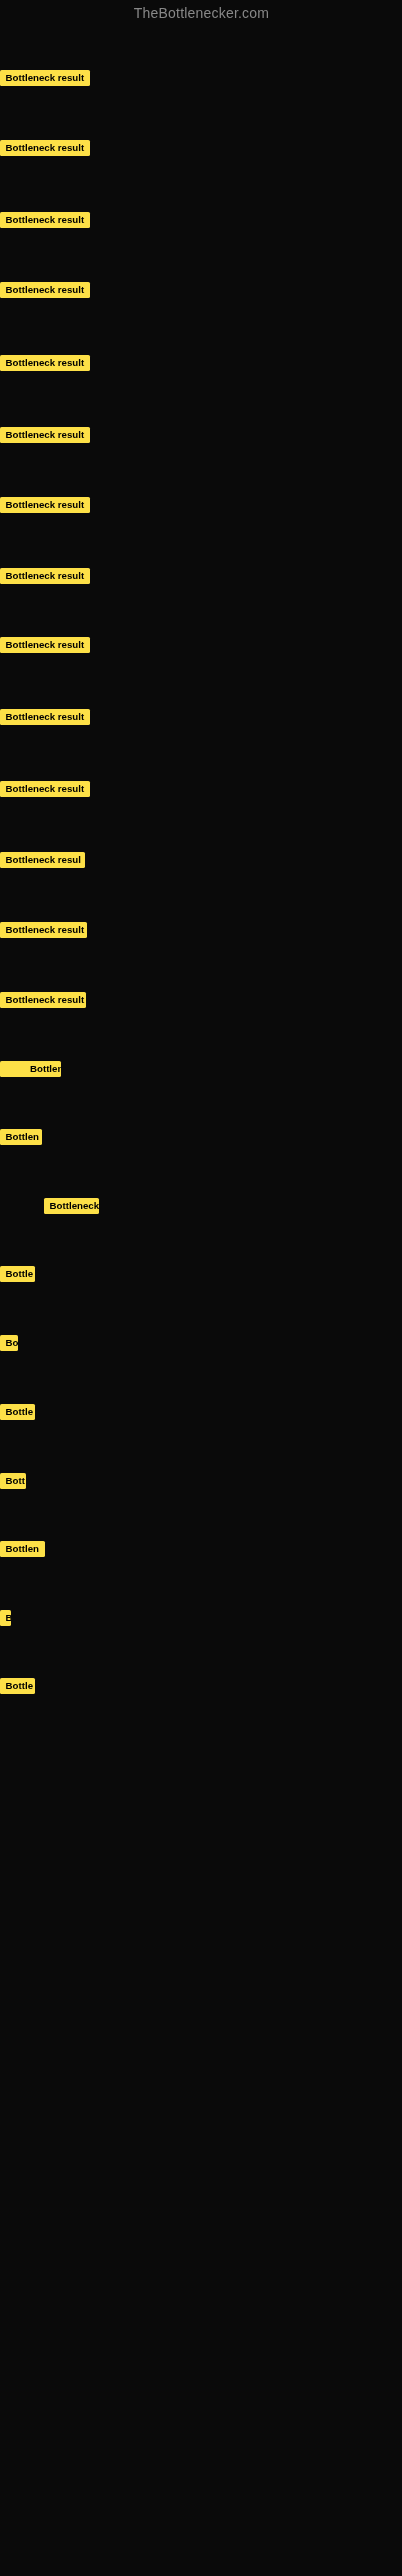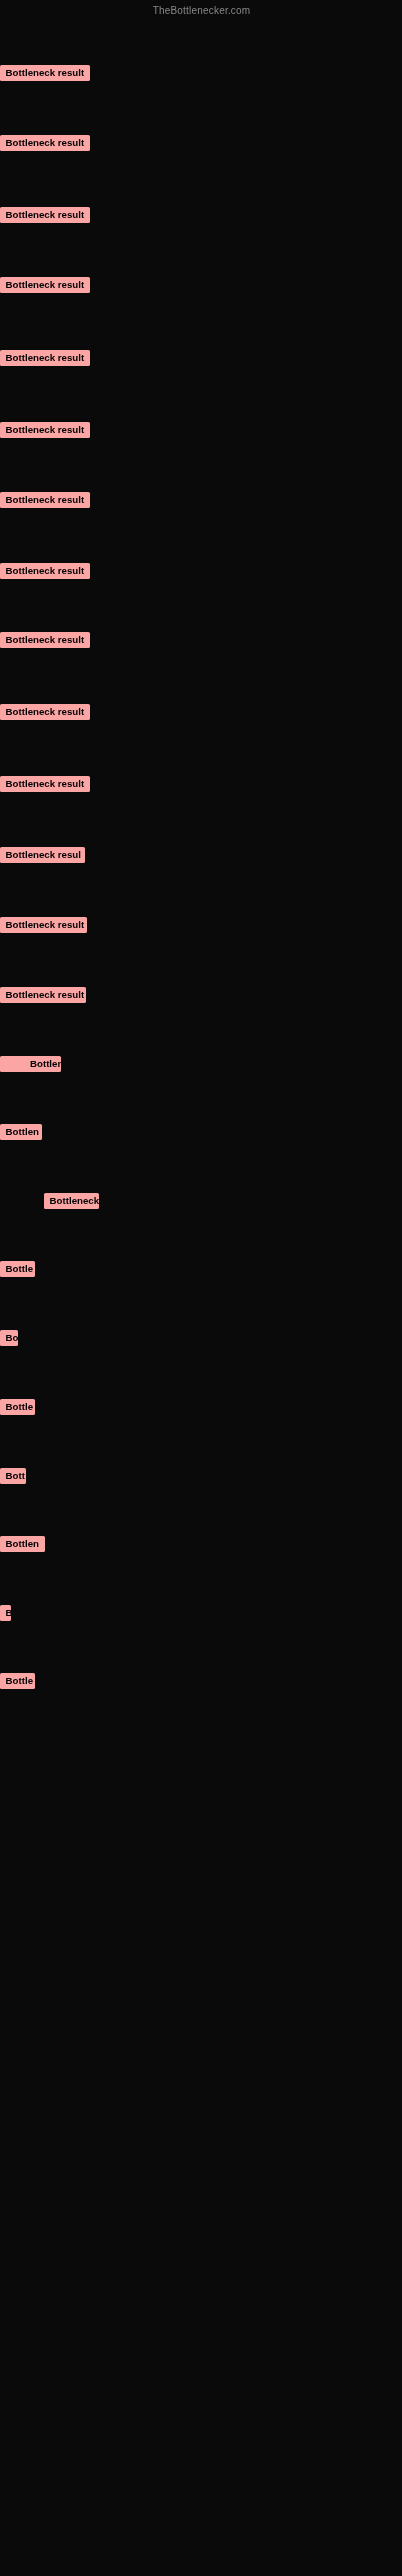--- a/index.html
+++ b/index.html
@@ -10,27 +10,27 @@
     body {
       background-color: #0a0a0a;
       width: 403px;
       min-height: 2576px;
       font-family: Arial, sans-serif;
       position: relative;
     }
     .site-title {
       text-align: center;
       color: #888;
-      font-size: 10px;
+      font-size: 14px;
       padding: 4.8px 0 3.2px 0;
       letter-spacing: 0.2px;
     }
     .bottleneck-badge {
       display: inline-block;
-      background-color: #fca5a5;
+      background-color: #fde047;
       color: #000;
       font-size: 9.7px;
       font-weight: bold;
       padding: 2.4px 5.6px;
       border-radius: 1.6px;
       white-space: nowrap;
       overflow: hidden;
     }
     .result-row {
       position: absolute;

